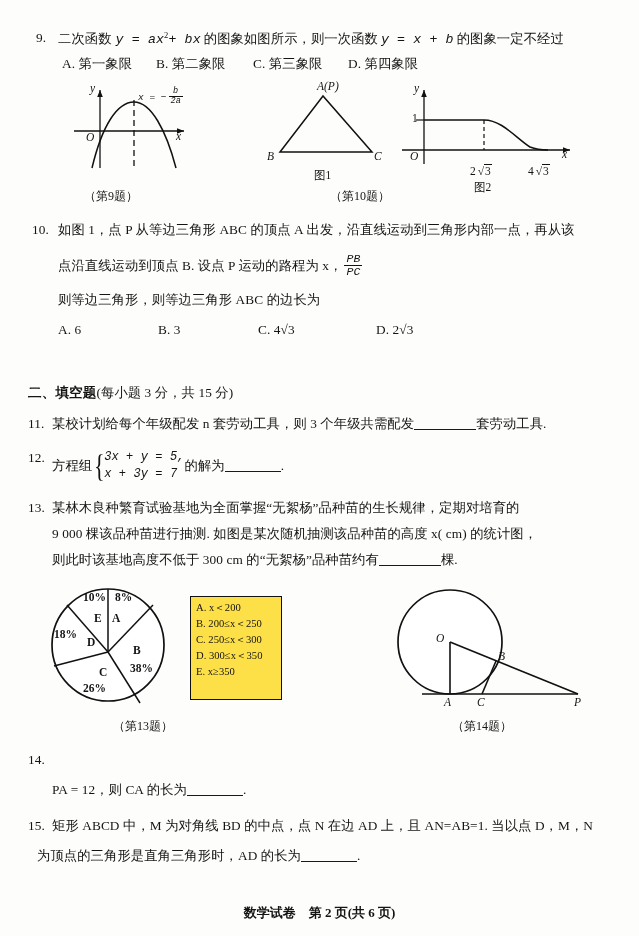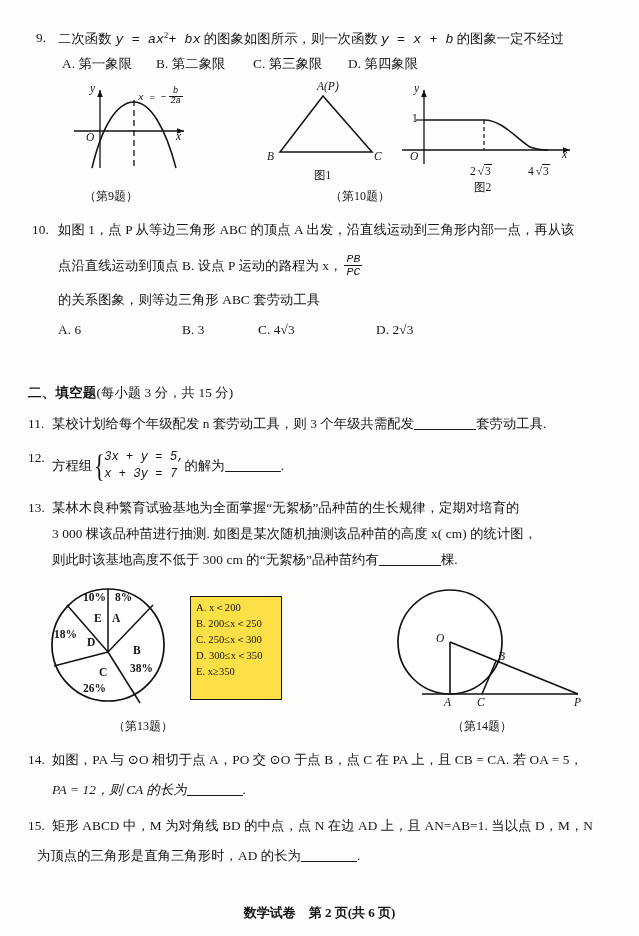--- a/index.html
+++ b/index.html
@@ -210,27 +210,27 @@
   </div>
   <div class="cap" style="left:330px; top:188px;">（第10题）</div>
 
   <div class="ln qnum" style="left:32px; top:222px;">10.</div>
   <div class="ln" style="left:58px; top:222px;">如图 1，点 P 从等边三角形 ABC 的顶点 A 出发，沿直线运动到三角形内部一点，再从该</div>
 
   <div class="ln" style="left:58px; top:254px;">
     <span>点沿直线运动到顶点 B. 设点 P 运动的路程为 x，</span><span class="frac" style="font-size:11.5px;"><span class="num it">PB</span><span class="den it">PC</span></span>
   </div>
 
-  <div class="ln" style="left:58px; top:292px;">的关系图象，则等边三角形 ABC 套劳动工具</div>
+  <div class="ln" style="left:58px; top:292px;">则等边三角形，则等边三角形 ABC 的边长为</div>
 
   <div class="ln" style="left:58px; top:322px;">
     <span>A.</span>
     <span>6</span>
   </div>
-  <div class="ln" style="left:158px; top:322px;margin-left:24px;">
+  <div class="ln" style="left:158px; top:322px;">
     <span>B.</span>
     <span>3</span>
   </div>
   <div class="ln" style="left:258px; top:322px;">
     <span>C.</span>
     <span>4√3</span>
   </div>
   <div class="ln" style="left:360px; top:322px;margin-left:16px;">
     <span>D.</span>
     <span>2√3</span>
@@ -245,21 +245,21 @@
     <span>某校计划给每个年级配发 n 套劳动工具，则 3 个年级共需配发</span><span class="blank b-long"></span><span>套劳动工具.</span>
   </div>
 
   <div class="ln qnum" style="left:28px; top:450px;">12.</div>
   <div class="ln" style="left:52px; top:450px;">
     <span>方程组</span><span class="system"><span class="brace">{</span><span class="row it">3x + y = 5,</span><span class="row it">x + 3y = 7</span></span><span>的解为</span><span class="blank b-mid"></span><span>.</span>
   </div>
 
   <div class="ln qnum" style="left:28px; top:500px;">13.</div>
   <div class="ln" style="left:52px; top:500px;">某林木良种繁育试验基地为全面掌握“无絮杨”品种苗的生长规律，定期对培育的</div>
-  <div class="ln" style="left:52px; top:526px;">3 000 棵该品种苗进行抽测. 如图是某次随机抽测该品种苗的高度 x( cm) 的统计图，</div>
+  <div class="ln" style="left:52px; top:526px;">9 000 棵该品种苗进行抽测. 如图是某次随机抽测该品种苗的高度 x( cm) 的统计图，</div>
   <div class="ln" style="left:52px; top:552px;">
     <span>则此时该基地高度不低于 300 cm 的“无絮杨”品种苗约有</span><span class="blank b-long"></span><span>棵.</span>
   </div>
 
   <div class="fig" style="left:48px; top:586px;">
     <svg width="126" height="122" viewBox="0 0 126 122">
 
       <circle cx="60" cy="59" r="56" fill="#fff" stroke="#111" stroke-width="1.7"></circle>
 
       <line x1="60" y1="66" x2="60" y2="3" stroke="#111" stroke-width="1.5"></line>
@@ -307,22 +307,21 @@
     </svg>
     <span class="lbl" style="left:44px; top:46px;">O</span>
     <span class="lbl" style="left:52px; top:110px;">A</span>
     <span class="lbl" style="left:106px; top:64px;">B</span>
     <span class="lbl" style="left:85px; top:110px;">C</span>
     <span class="lbl" style="left:182px; top:110px;">P</span>
   </div>
   <div class="cap" style="left:452px; top:718px;">（第14题）</div>
 
   <div class="ln qnum" style="left:28px; top:752px;">14.</div>
-  <div class="ln" style="left:52px; top:752px;">如图，PA 与 ⊙O 相切于点 A，PO 交 ⊙O 于点 B，点 C 在 PA 上，且 CB = CA. 若 OA = 5，</div>
-  <div class="ln" style="left:52px; top:782px;font-style:italic;">
+  <div class="ln" style="left:52px; top:782px;">
     <span>PA = 12，则 CA 的长为</span><span class="blank b-mid"></span><span>.</span>
   </div>
 
   <div class="ln qnum" style="left:28px; top:818px;">15.</div>
   <div class="ln" style="left:52px; top:818px;">矩形 ABCD 中，M 为对角线 BD 的中点，点 N 在边 AD 上，且 AN=AB=1. 当以点 D，M，N</div>
   <div class="ln" style="left:37px; top:848px;">
     <span>为顶点的三角形是直角三角形时，AD 的长为</span><span class="blank b-mid"></span><span>.</span>
   </div>
 
   <div class="footer" style="top:904px;">数学试卷　第 2 页(共 6 页)</div>

